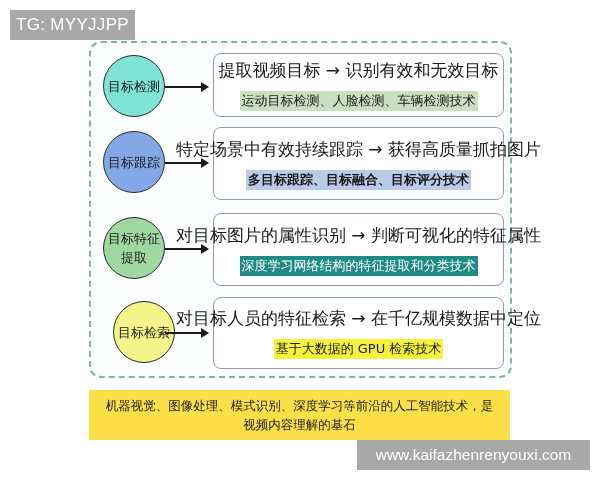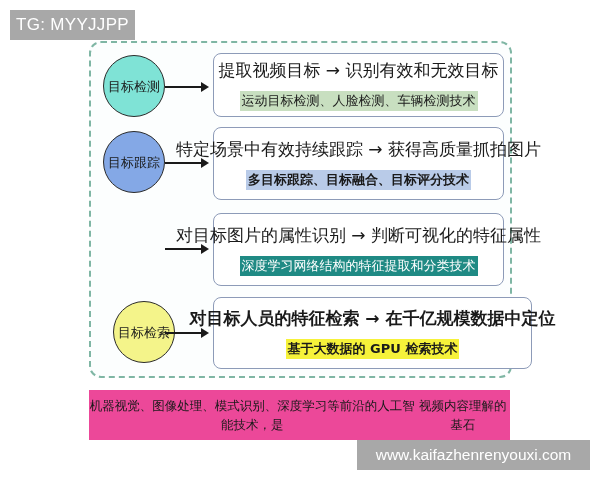--- a/index.html
+++ b/index.html
@@ -36,21 +36,21 @@
 
   .box {
     position: absolute; background: #ffffff; border: 1.5px solid #8d9bb8; border-radius: 8px;
     display: flex; flex-direction: column; align-items: center; justify-content: center; gap: 9px;
   }
   .box .line1 { font-size: 17px; color: #1a1a1a; white-space: nowrap; }
   .box .line2 { font-size: 13px; padding: 1px 2px; white-space: nowrap; }
 
   .summary {
     position: absolute; left: 89px; top: 390px; width: 421px; height: 50px;
-    background: #ec4899; display: flex; flex-direction: row; align-items: center; justify-content: center;
+    background: #fde047; display: flex; flex-direction: column; align-items: center; justify-content: center;
     font-size: 12.5px; line-height: 19px; color: #1a1a1a; text-align: center;
   }
 
   .site-badge {
     position: absolute; left: 357px; top: 440px; width: 233px; height: 30px;
     background: #a8a8a8; color: #ffffff; font-size: 15.5px;
     font-family: "Liberation Sans", sans-serif;
     display: flex; align-items: center; justify-content: center;
   }
 </style>
@@ -77,33 +77,37 @@
       <span>目标跟踪</span>
     </div>
     <div class="arrow" style="left:74px;top:35px;width:42px;"></div>
     <div class="box" style="left:122px;top:0;width:291px;height:73px;">
       <div class="line1">特定场景中有效持续跟踪 → 获得高质量抓拍图片</div>
       <div class="line2" style="background:#b9cbe8;color:#1a1a1a;font-weight:bold;">多目标跟踪、目标融合、目标评分技术</div>
     </div>
   </div>
 
   <div class="row" style="top:170px;height:73px;">
+    <div class="circle" style="left:12px;top:4px;background:#9fd8a0;flex-direction:column;">
+      <span>目标特征</span>
+      <span>提取</span>
+    </div>
     <div class="arrow" style="left:74px;top:35px;width:42px;"></div>
     <div class="box" style="left:122px;top:0;width:291px;height:73px;">
       <div class="line1">对目标图片的属性识别 → 判断可视化的特征属性</div>
       <div class="line2" style="background:#1f8a84;color:#ffffff;">深度学习网络结构的特征提取和分类技术</div>
     </div>
   </div>
 
   <div class="row" style="top:254px;height:72px;">
     <div class="circle" style="left:22px;top:4px;background:#f4f48a;">
       <span>目标检索</span>
     </div>
     <div class="arrow" style="left:74px;top:35px;width:42px;"></div>
-    <div class="box" style="left:122px;top:0;width:319px;height:72px;font-weight:bold;">
+    <div class="box" style="left:122px;top:0;width:291px;height:72px;">
       <div class="line1">对目标人员的特征检索 → 在千亿规模数据中定位</div>
       <div class="line2" style="background:#f6f23a;color:#1a1a1a;">基于大数据的 GPU 检索技术</div>
     </div>
   </div>
 
 </div>
 
 <div class="summary">
   <div>机器视觉、图像处理、模式识别、深度学习等前沿的人工智能技术，是</div>
   <div>视频内容理解的基石</div>

